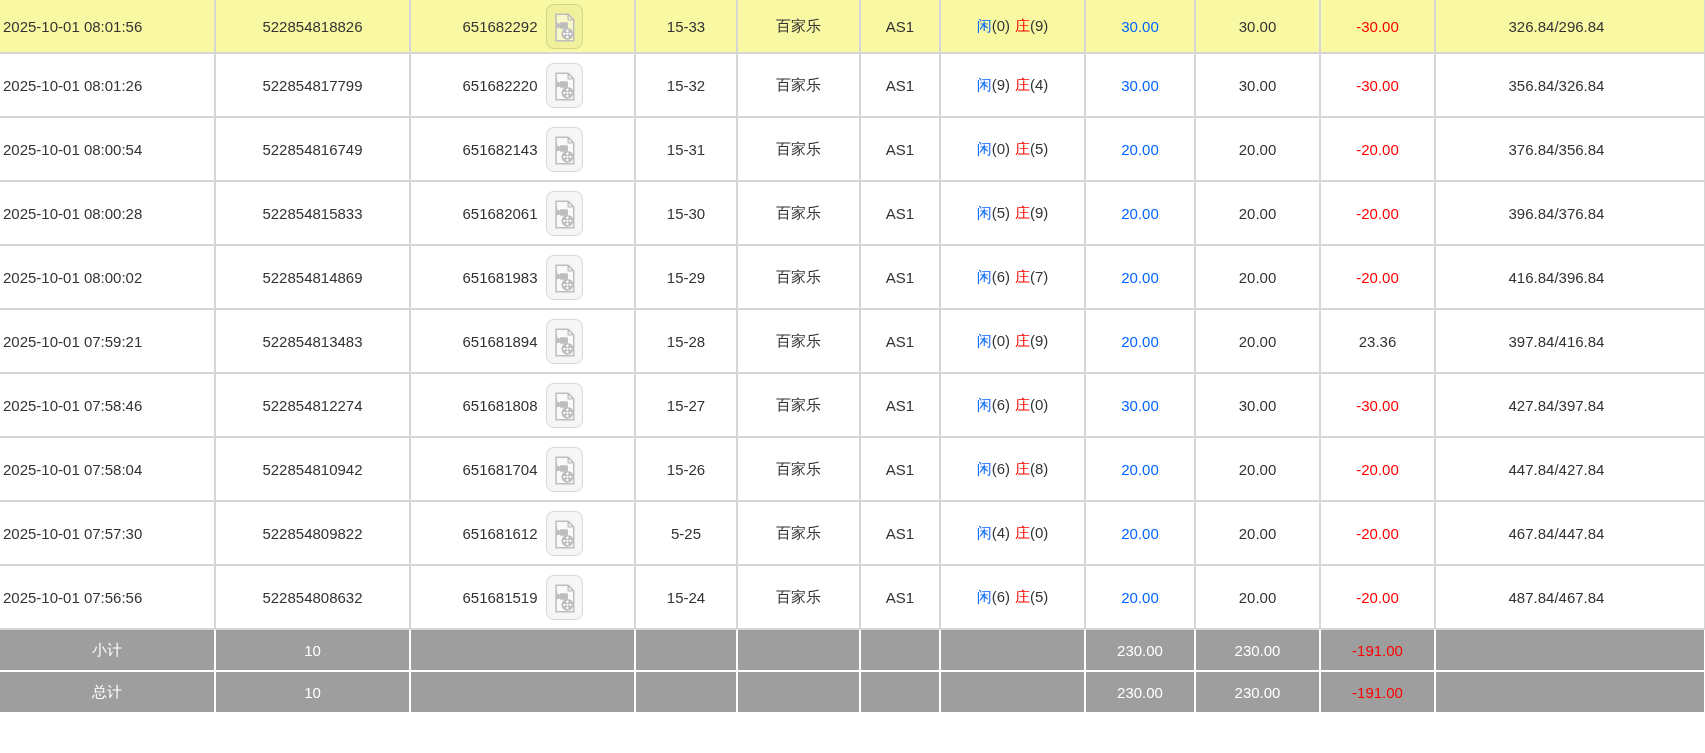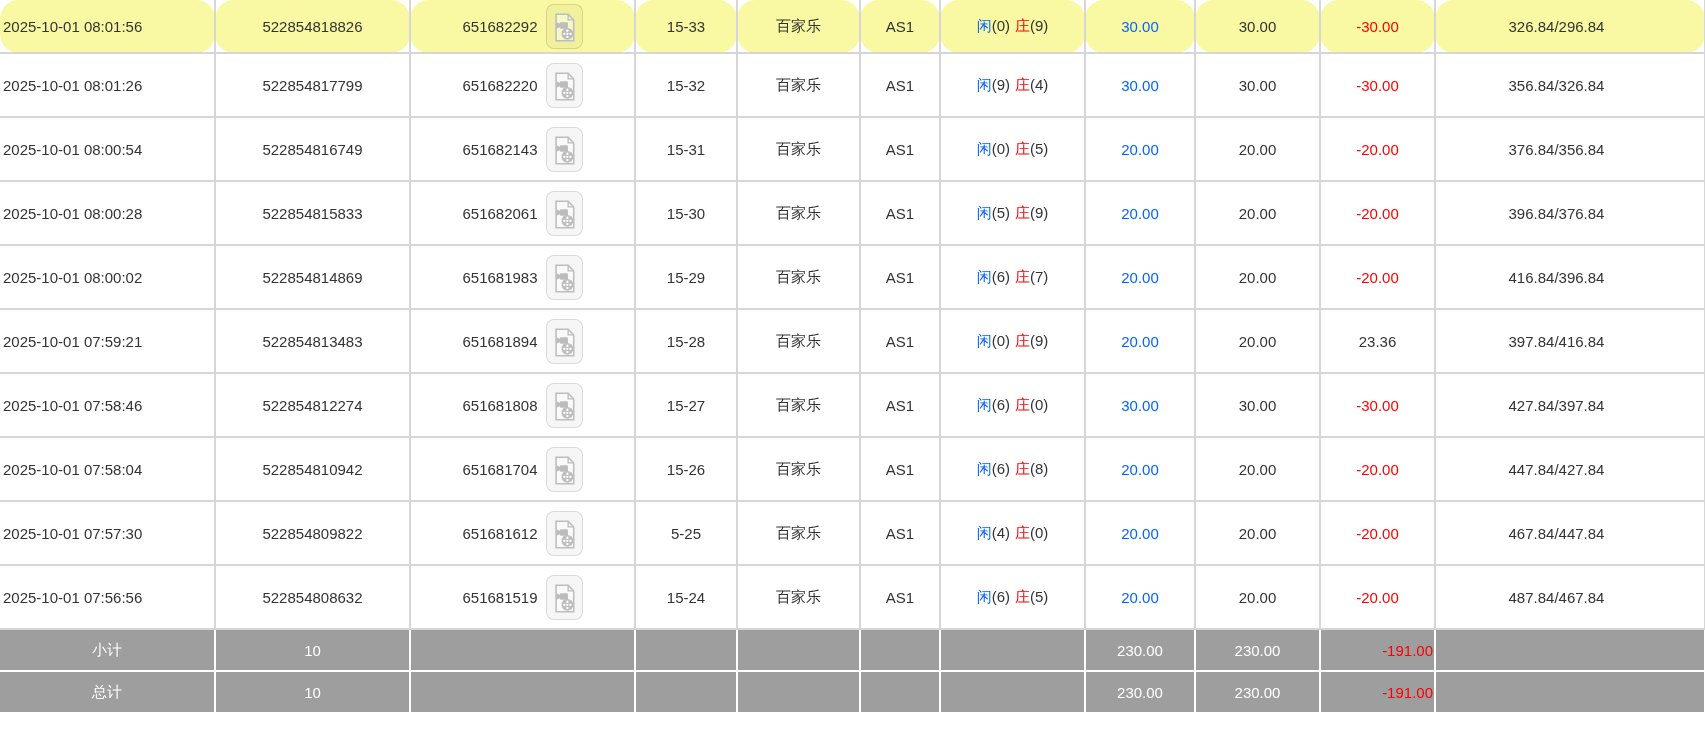--- a/index.html
+++ b/index.html
@@ -25,21 +25,21 @@
     width: 1705px;
   }
   td {
     border: 2px solid var(--border);
     overflow: hidden;
     white-space: nowrap;
     vertical-align: middle;
     text-align: center;
   }
   td:first-child { border-left: none; }
-  tr.data-row:first-child td { border-top: none; height: 53px; border-radius: 19px; }
+  tr.data-row:first-child td { border-top: none; height: 53px; }
   tr.data-row td { height: 64px; background: #ffffff; }
   tr.data-row.hl td { background: var(--highlight_row); }
   td.c-time { text-align: left; padding-left: 3px; }
   td.c-balance { text-align: center; padding-right: 28px; }
   .blue { color: var(--blue); }
   .red  { color: var(--red); }
   .score-gap { margin-right: 5px; }
   .gid { vertical-align: middle; }
   .video-btn {
     display: inline-block;
@@ -55,21 +55,21 @@
   }
   .video-btn svg { vertical-align: middle; }
   tr.sum td {
     height: 42px;
     background: var(--summary_row_bg);
     border-color: #ffffff;
     color: #ffffff;
     font-weight: normal;
     text-align: center;
   }
-  tr.sum td.red-val { color: var(--red); text-align: right; }
+  tr.sum td.red-val { color: var(--red); }
 </style>
 </head>
 <body>
 
 <table class="records">
   <colgroup>
     <col style="width:215px">
       <col style="width:195px">
       <col style="width:225px">
     <col style="width:102px">

